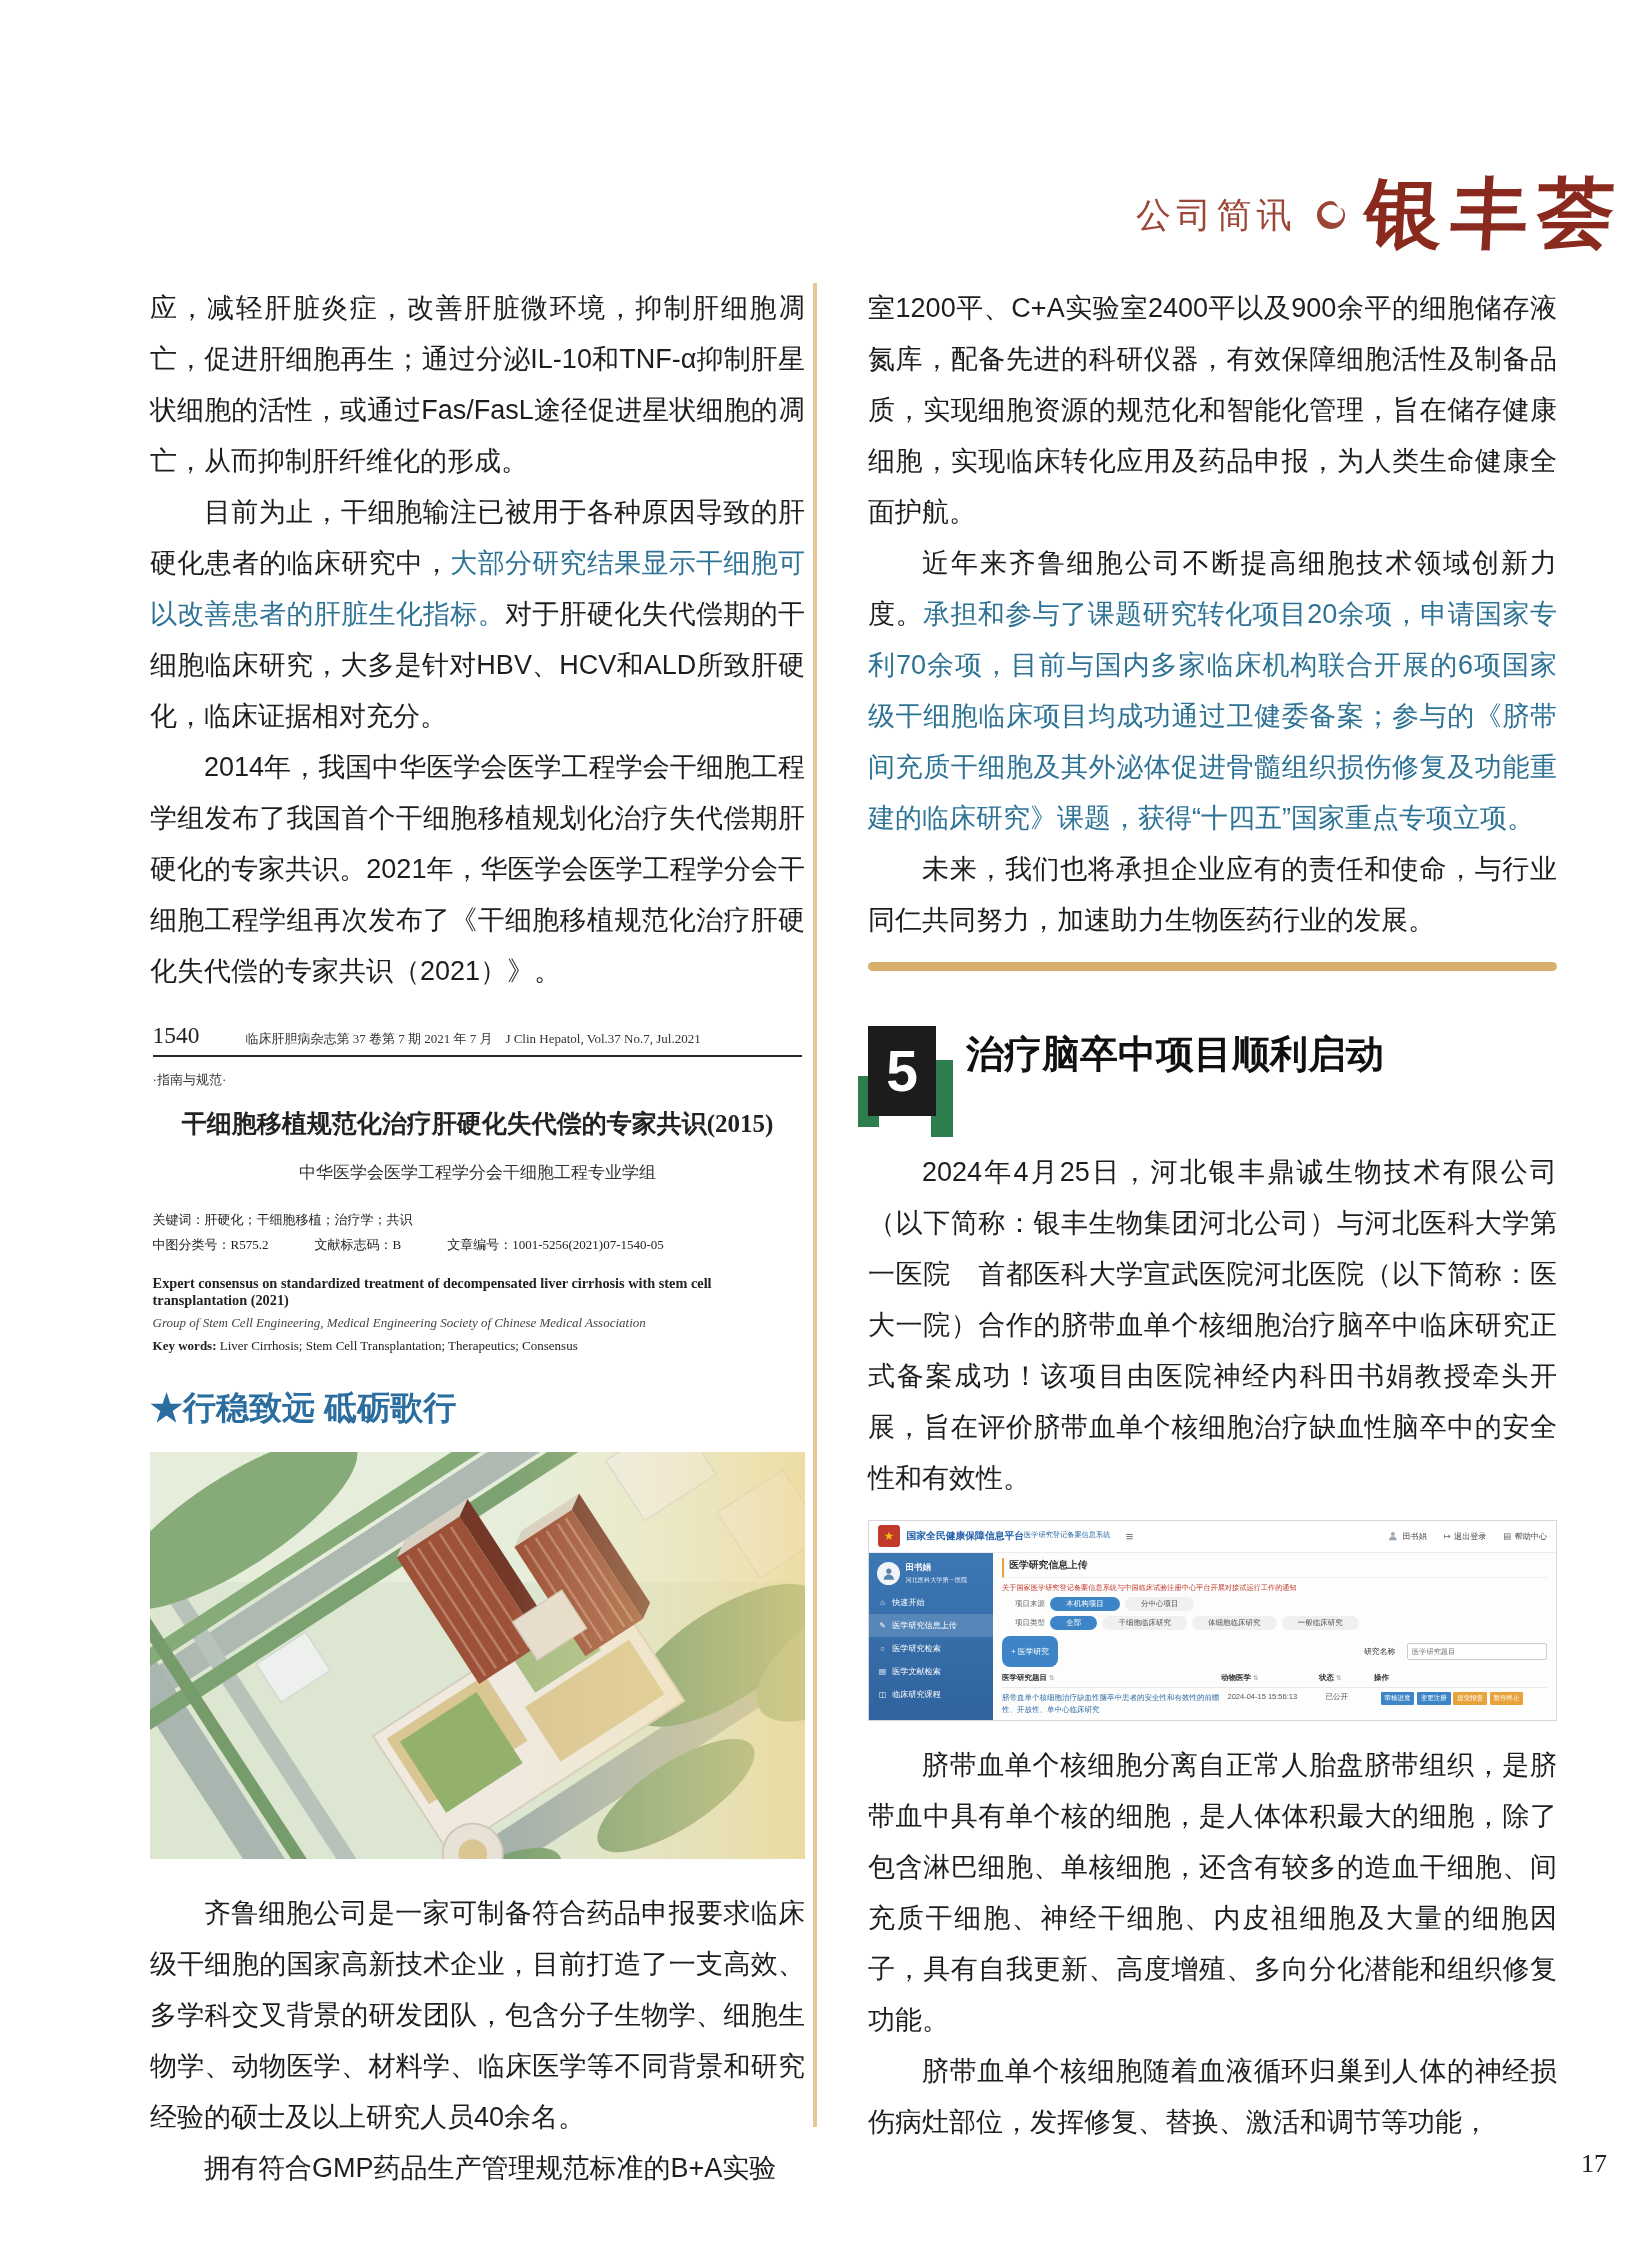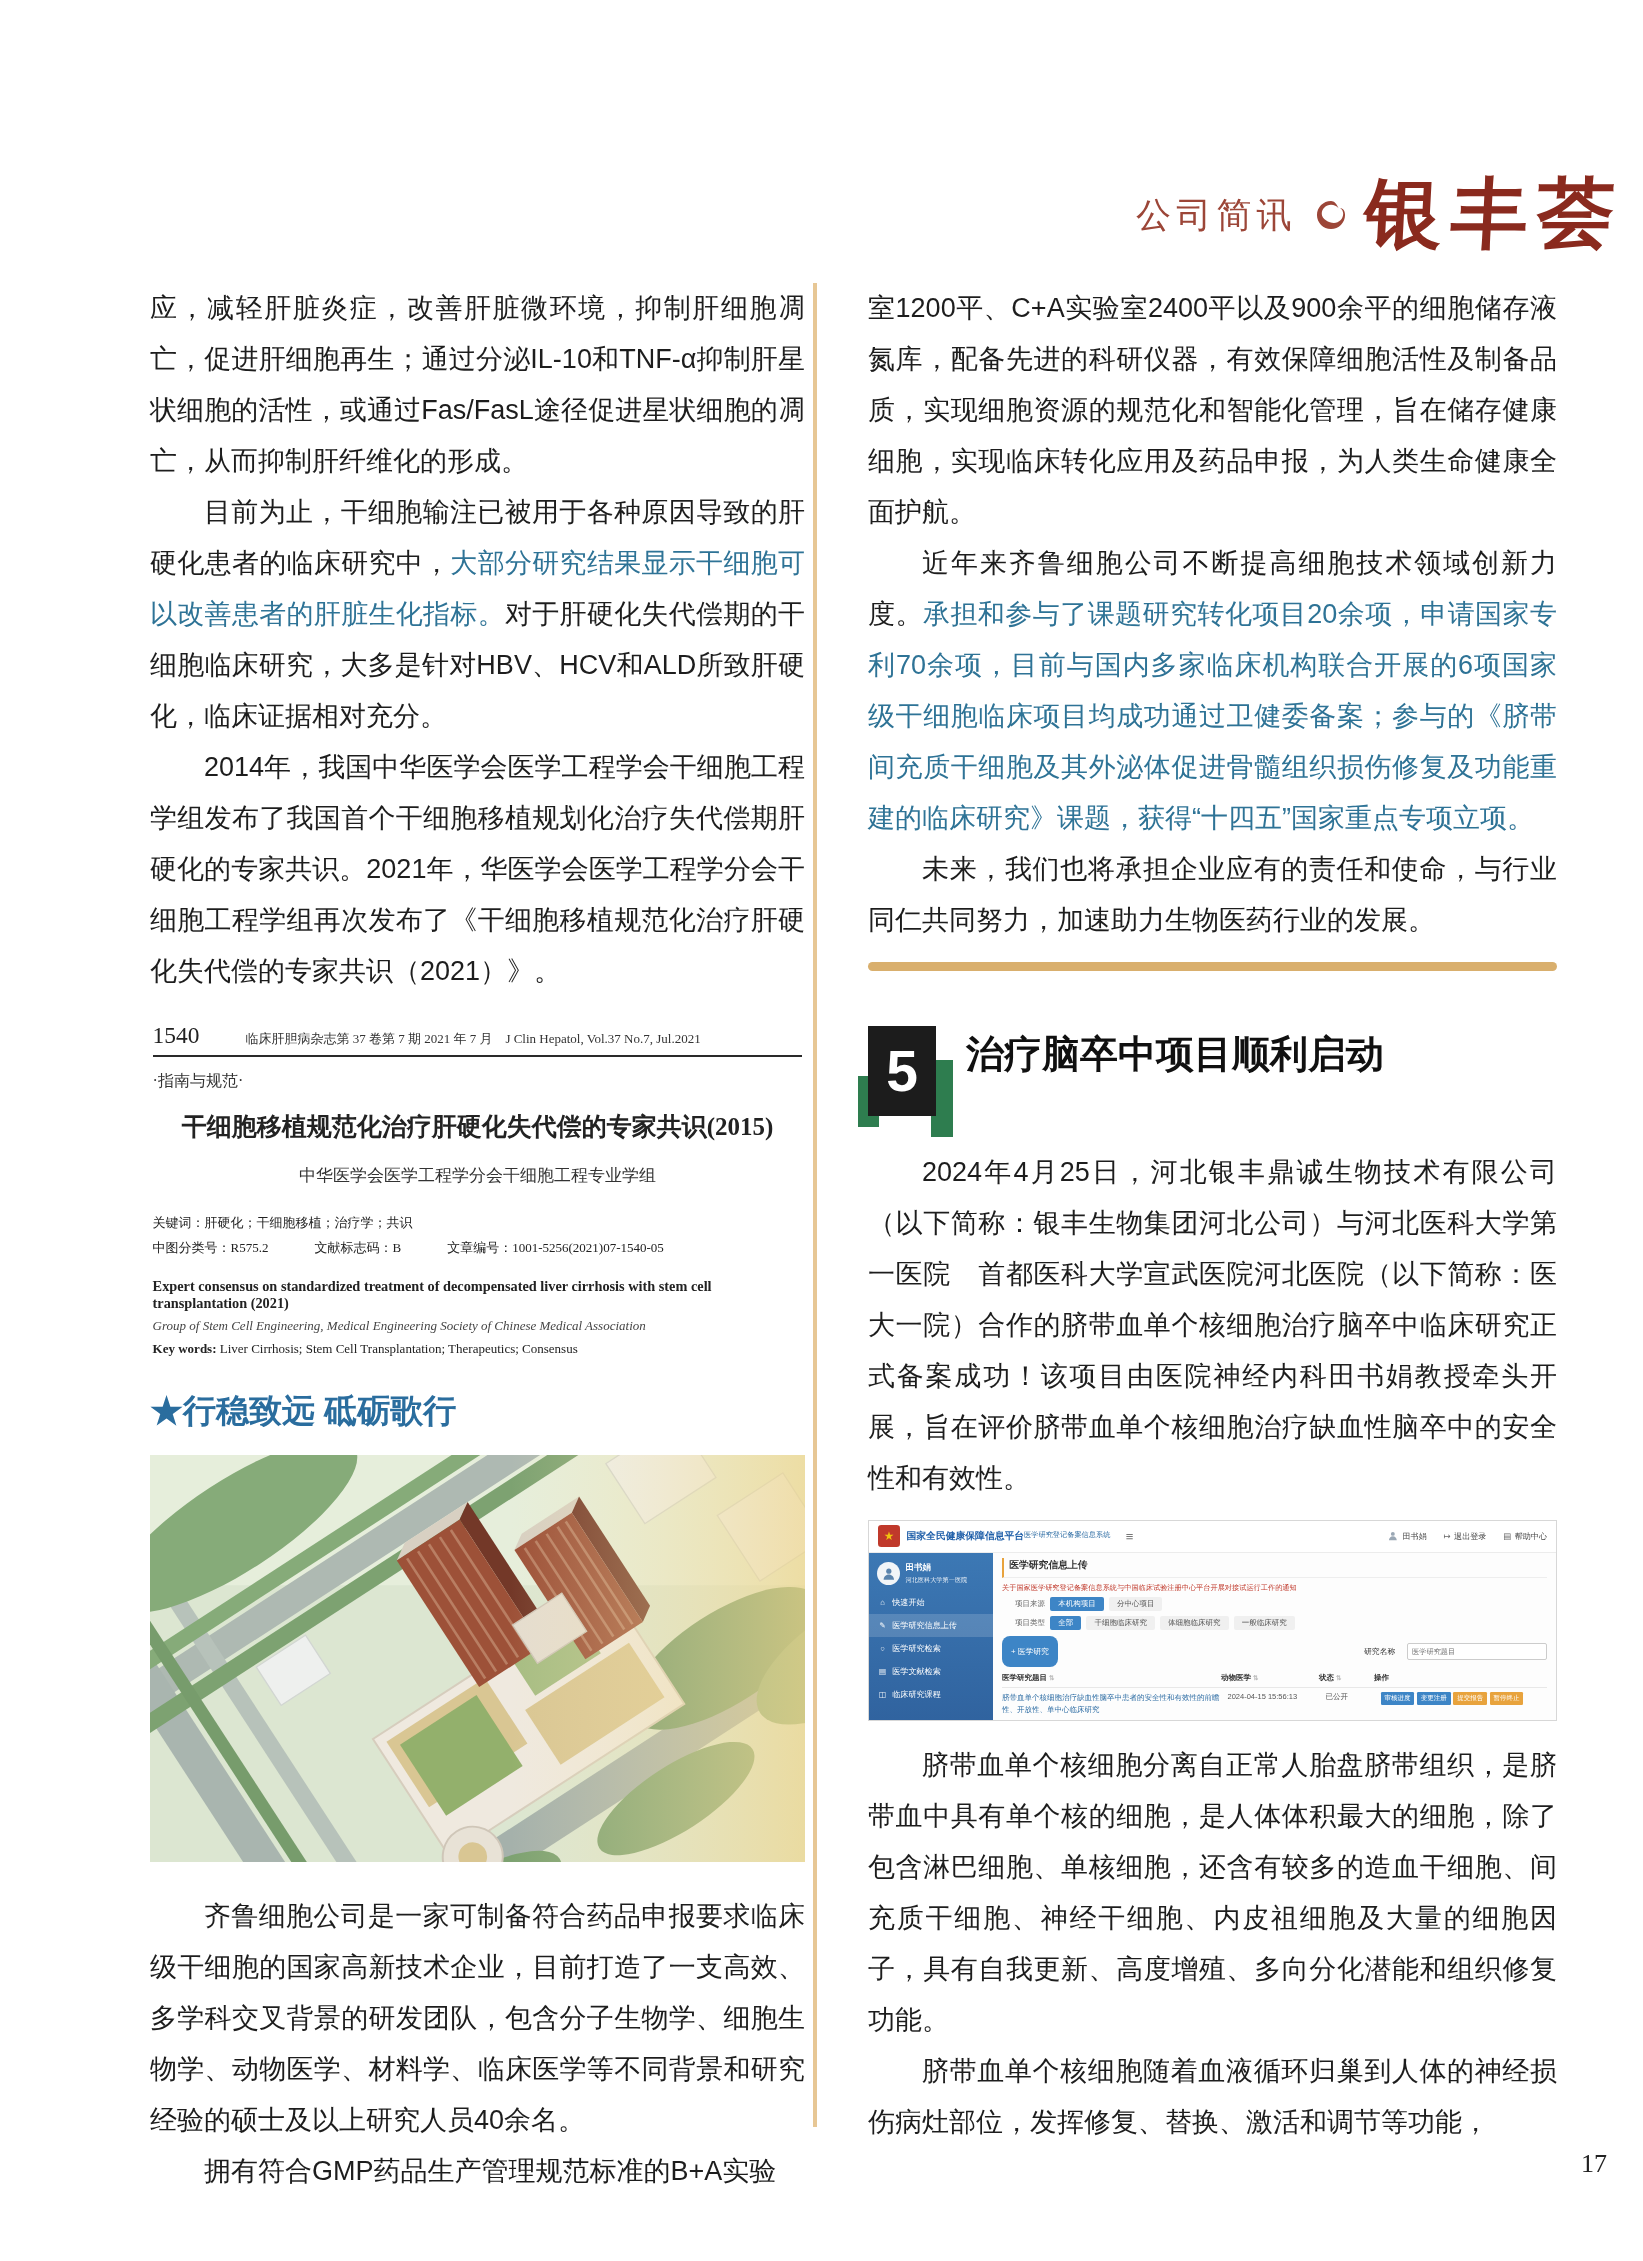--- a/index.html
+++ b/index.html
@@ -24,21 +24,21 @@
   .no-indent{text-indent:0;}
   .blue{color:#2e7396;}
 
   
   .journal-card{margin:19.5px 0 0 0;width:100%;box-sizing:border-box;padding:5.2px 2.6px;
                 font-family:"Liberation Serif",serif;color:#222;}
   .jc-head{display:flex;align-items:baseline;}
   .jc-pageno{font-size:23.4px;}
   .jc-masthead{font-size:13px;margin-left:46px;color:#333;}
   .jc-rule{border-top:2.6px solid #2a2a2a;margin-top:6.5px;}
-  .jc-tag{font-size:16px;margin-top:14.3px;color:#333;}
+  .jc-tag{font-size:13px;margin-top:14.3px;color:#333;}
   .jc-title{font-size:25px;font-weight:bold;text-align:center;margin-top:18px;}
   .jc-org{font-size:17px;text-align:center;margin-top:21px;color:#333;}
   .jc-kw{font-size:13px;margin-top:27px;}
   .jc-meta-row{display:flex;gap:46px;font-size:13px;margin-top:6.5px;}
   .jc-entitle{font-size:14.3px;font-weight:bold;margin-top:21px;}
   .jc-enorg{font-size:13px;font-style:italic;color:#444;margin-top:6.5px;}
   .jc-enkw{font-size:13px;margin-top:6.5px;}
   .jc-enkw b{font-weight:bold;}
 
   .sub-heading{margin:27px 0 0 0;font-size:33px;font-weight:bold;color:#2a6d9e;}
@@ -92,21 +92,21 @@
   .ps-menu{list-style:none;margin:0;padding:0;font-size:8.1px;}
   .ps-menu li{padding:5.9px 9px;display:flex;gap:5.2px;align-items:center;cursor:default;}
   .ps-menu li.active{background:rgba(255,255,255,.16);}
   .ps-menu .mi{width:9px;text-align:center;font-size:7.8px;opacity:.9;}
   .ps-main{flex:1;padding:5.2px 9px 0 9px;background:#fdfdfd;min-width:0;}
   .ps-h{font-size:9.8px;font-weight:bold;color:#333;border-left:2.6px solid #e8a33d;
         padding:1.3px 0 1.3px 5.2px;border-bottom:0.7px solid #eee;padding-bottom:5.2px;}
   .ps-notice{margin-top:4.6px;font-size:7.2px;color:#c0392b;white-space:nowrap;overflow:hidden;}
   .ps-frow{margin-top:4.6px;display:flex;align-items:center;gap:5.2px;font-size:7.5px;}
   .ps-flabel{width:43px;text-align:right;color:#666;flex:0 0 auto;}
-  .chip{padding:2px 8px;border-radius:2px;cursor:default;white-space:nowrap;}
+  .chip{padding:2px 16px;border-radius:7px;cursor:default;white-space:nowrap;}
   .chip.active{background:#3d85c6;color:#fff;}
   .chip.plain{background:#f0f0f0;color:#555;}
   .ps-toolbar{margin-top:5.9px;display:flex;align-items:center;}
   .ps-add{background:#3d85c6;color:#fff;border:none;font-size:7.8px;padding:10px 9px;
           border-radius:8px;cursor:default;}
   .ps-slabel{margin-left:auto;font-size:7.8px;color:#333;margin-right:12px;}
   .ps-input{width:130px;height:15.6px;border:0.7px solid #ccc;border-radius:2px;font-size:7.2px;
             padding:0 3.9px;color:#555;background:#fff;}
   .ps-th,.ps-tr{display:flex;font-size:7.5px;align-items:flex-start;}
   .ps-th{margin-top:5.9px;padding-bottom:3.9px;border-bottom:0.7px solid #e8e8e8;color:#333;font-weight:bold;}

